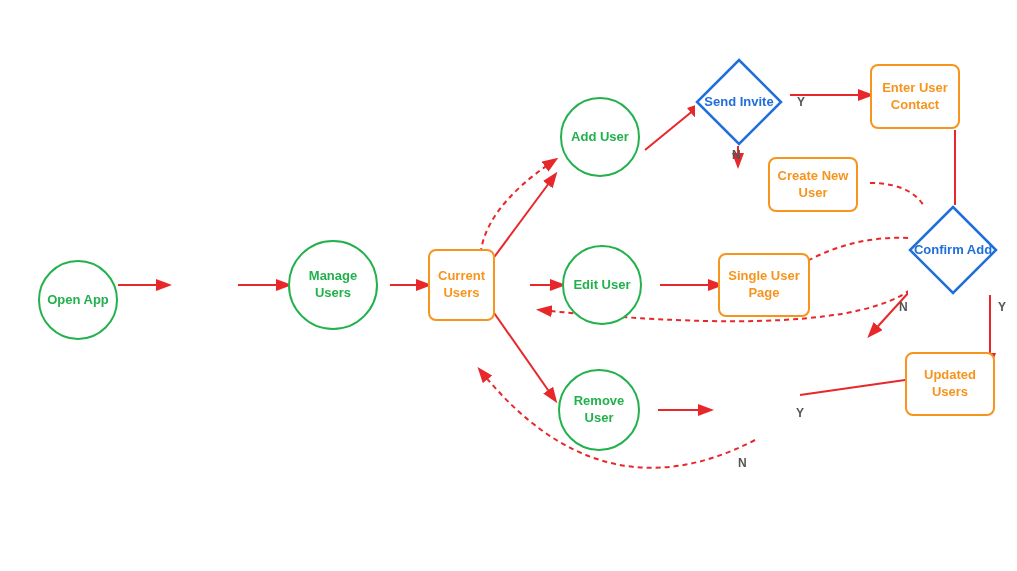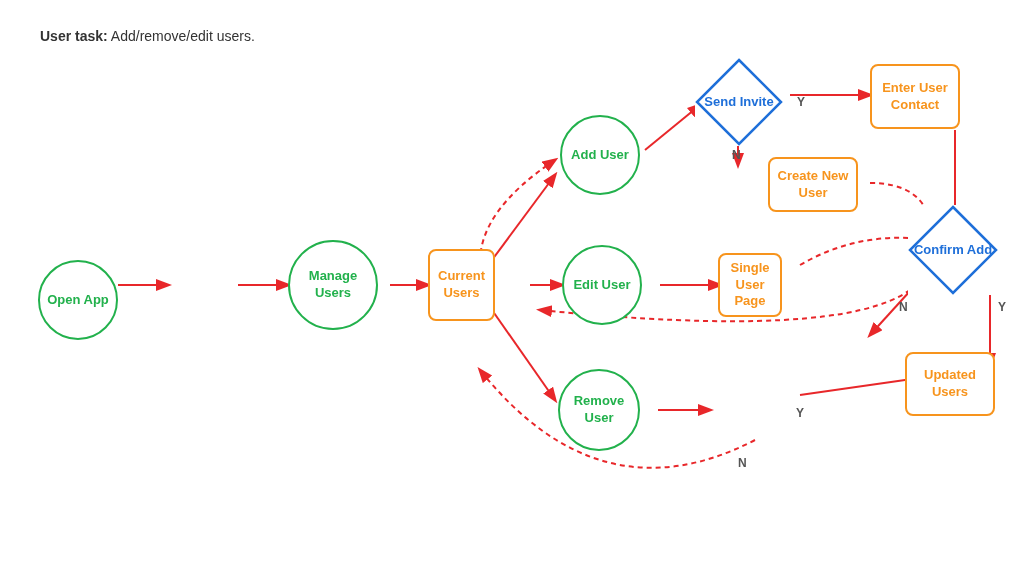--- a/index.html
+++ b/index.html
@@ -82,24 +82,20 @@
       width: 1017px;
       height: 571px;
       pointer-events: none;
     }
   </style>
 </head>
 <body>
 
 <div id="diagram">
 
-  <div class="title">
-    <span class="title-bold">User task:</span>
-    <span> Add/remove/edit users.</span>
-  </div>
 
   <svg class="arrows">
 
     <line x1="118" y1="285" x2="168" y2="285" stroke="#e8272a" stroke-width="2" marker-end="url(#arrowhead)"></line>
 
     <line x1="238" y1="285" x2="288" y2="285" stroke="#e8272a" stroke-width="2" marker-end="url(#arrowhead)"></line>
 
     <line x1="390" y1="285" x2="428" y2="285" stroke="#e8272a" stroke-width="2" marker-end="url(#arrowhead)"></line>
 
     <line x1="492" y1="260" x2="555" y2="175" stroke="#e8272a" stroke-width="2" marker-end="url(#arrowhead)"></line>
@@ -154,21 +150,21 @@
 
 
   <div class="node node-circle" style="width:90px;height:90px;left:288px;top:240px;justify-content:flex-end;">
     <span>Manage Users</span>
   </div>
 
   <div class="node node-rect-orange" style="width:67px;height:72px;left:428px;top:249px;">
     <span>Current Users</span>
   </div>
 
-  <div class="node node-circle" style="width:80px;height:80px;left:560px;top:115px;">
+  <div class="node node-circle" style="width:80px;height:80px;left:560px;top:97px;">
     <span>Add User</span>
   </div>
 
   <div class="node node-circle" style="width:80px;height:80px;left:562px;top:245px;">
     <span>Edit User</span>
   </div>
 
   <div class="node node-circle" style="width:82px;height:82px;left:558px;top:369px;">
     <span>Remove User</span>
   </div>
@@ -192,21 +188,21 @@
 
   <div class="node node-diamond" style="width:90px;height:90px;left:908px;top:205px;">
     <svg class="diamond-shape" viewBox="0 0 90 90">
       <polygon points="45,2 88,45 45,88 2,45" fill="white" stroke="#1e6fd9" stroke-width="2.5"></polygon>
     </svg>
     <div class="node-diamond-inner" style="position:relative;z-index:1;">
       <span>Confirm Add</span>
     </div>
   </div>
 
-  <div class="node node-rect-orange" style="width:64px;height:64px;left:718px;top:253px;">
+  <div class="node node-rect-orange" style="width:92px;height:64px;left:718px;top:253px;">
     <span>Single User Page</span>
   </div>
 
 
   <div class="node node-rect-orange" style="width:90px;height:64px;left:905px;top:352px;">
     <span>Updated Users</span>
   </div>
 
   <span class="label-small" style="left:732px;top:148px;">N</span>
 

